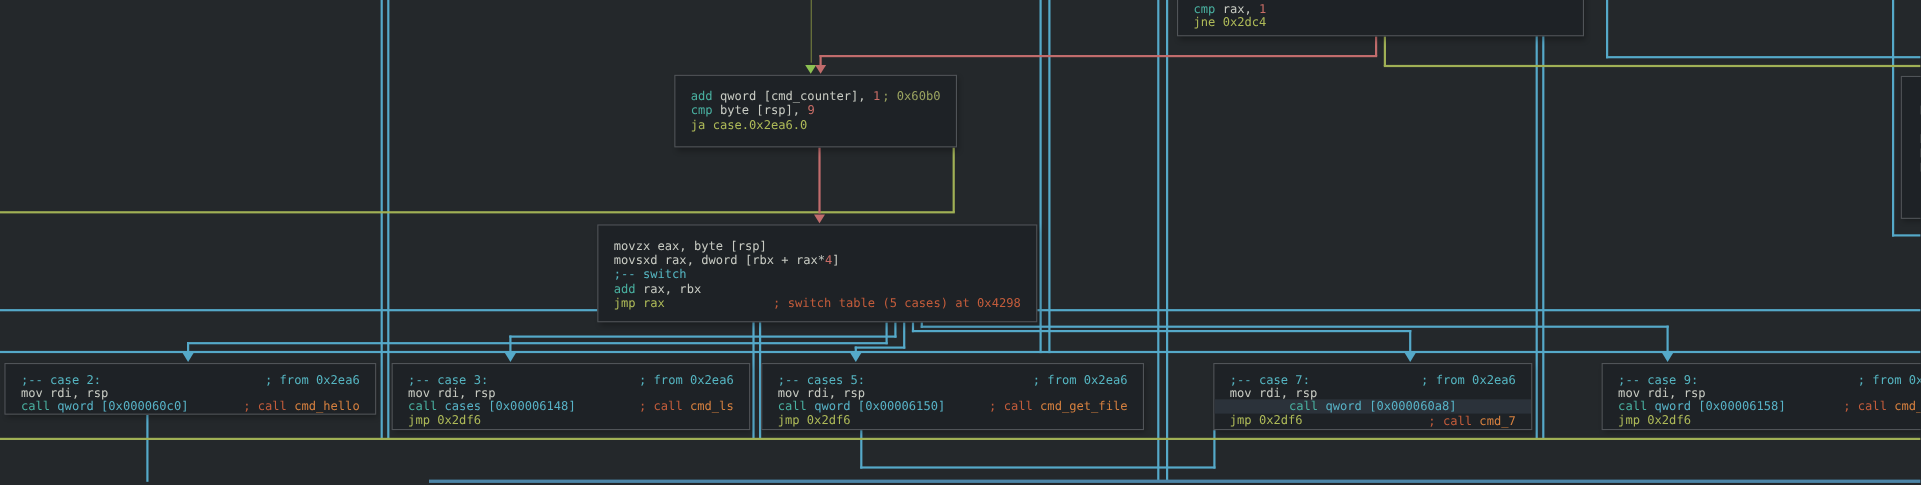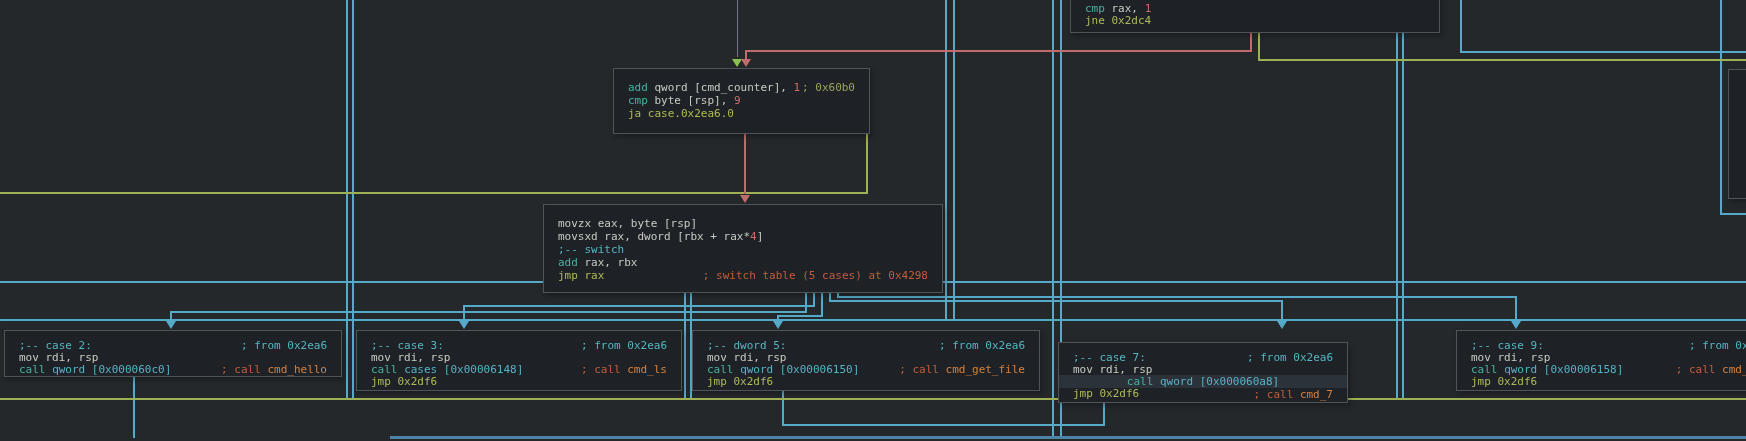--- a/index.html
+++ b/index.html
@@ -55,26 +55,26 @@
       <div class="asm-line" style="height: 12.2px;"><span class="lt"><span class="tk-wh">mov rdi, rsp</span></span></div>
       <div class="asm-line" style="height: 12.2px; justify-content: flex-end;"><span class="lt"><span class="tk-mn">call </span><span class="tk-cy">qword [0x000060c0]</span></span><span class="rt"><span class="tk-cmt">; call </span><span class="tk-sym">cmd_hello</span></span></div>
     </div>
   <div class="block" style="left: 356px; top: 330px; width: 326px; height: 61px; padding-top: 8px;">
       <div class="asm-line" style="height: 12.2px;"><span class="lt"><span class="tk-meta">;-- case 3:</span></span><span class="rt"><span class="tk-meta">; from 0x2ea6</span></span></div>
       <div class="asm-line" style="height: 12.2px;"><span class="lt"><span class="tk-wh">mov rdi, rsp</span></span></div>
       <div class="asm-line" style="height: 12.2px;"><span class="lt"><span class="tk-mn">call </span><span class="tk-cy">cases [0x00006148]</span></span><span class="rt"><span class="tk-cmt">; call </span><span class="tk-sym">cmd_ls</span></span></div>
       <div class="asm-line" style="height: 12.2px;"><span class="lt"><span class="tk-jmp">jmp 0x2df6</span></span></div>
     </div>
   <div class="block" style="left: 692px; top: 330px; width: 348px; height: 61px; padding-top: 8px;">
-      <div class="asm-line" style="height: 12.2px;"><span class="lt"><span class="tk-meta">;-- dword 5:</span></span><span class="rt"><span class="tk-meta">; from 0x2ea6</span></span></div>
+      <div class="asm-line" style="height: 12.2px;"><span class="lt"><span class="tk-meta">;-- cases 5:</span></span><span class="rt"><span class="tk-meta">; from 0x2ea6</span></span></div>
       <div class="asm-line" style="height: 12.2px;"><span class="lt"><span class="tk-wh">mov rdi, rsp</span></span></div>
       <div class="asm-line" style="height: 12.2px; align-items: center;"><span class="lt"><span class="tk-mn">call </span><span class="tk-cy">qword [0x00006150]</span></span><span class="rt"><span class="tk-cmt">; call </span><span class="tk-sym">cmd_get_file</span></span></div>
       <div class="asm-line" style="height: 12.2px;"><span class="lt"><span class="tk-jmp">jmp 0x2df6</span></span></div>
     </div>
-  <div class="block" style="left: 1058px; top: 330px; width: 290px; height: 61px; padding-top: 8px; margin-top: 12px;">
+  <div class="block" style="left: 1103px; top: 330px; width: 290px; height: 61px; padding-top: 8px;">
       <div class="asm-line" style="height: 12.2px;"><span class="lt"><span class="tk-meta">;-- case 7:</span></span><span class="rt"><span class="tk-meta">; from 0x2ea6</span></span></div>
       <div class="asm-line" style="height: 12.2px;"><span class="lt"><span class="tk-wh">mov rdi, rsp</span></span></div>
       <div class="asm-line hl" style="height: 12.2px;"><span class="lt"><span class="tk-mn">call </span><span class="tk-cy">qword [0x000060a8]</span></span><span class="rt"><span class="tk-cmt">; call </span><span class="tk-sym">cmd_7</span></span></div>
       <div class="asm-line" style="height: 12.2px;"><span class="lt"><span class="tk-jmp">jmp 0x2df6</span></span></div>
     </div>
   <div class="block" style="left: 1408px; top: 330px; width: 334px; height: 61px; padding-top: 8px; margin-left: 48px;">
       <div class="asm-line" style="height: 12.2px;"><span class="lt"><span class="tk-meta">;-- case 9:</span></span><span class="rt"><span class="tk-meta">; from 0x2ea6</span></span></div>
       <div class="asm-line" style="height: 12.2px;"><span class="lt"><span class="tk-wh">mov rdi, rsp</span></span></div>
       <div class="asm-line" style="height: 12.2px;"><span class="lt"><span class="tk-mn">call </span><span class="tk-cy">qword [0x00006158]</span></span><span class="rt"><span class="tk-cmt">; call </span><span class="tk-sym">cmd_flag</span></span></div>
       <div class="asm-line" style="height: 12.2px;"><span class="lt"><span class="tk-jmp">jmp 0x2df6</span></span></div>

